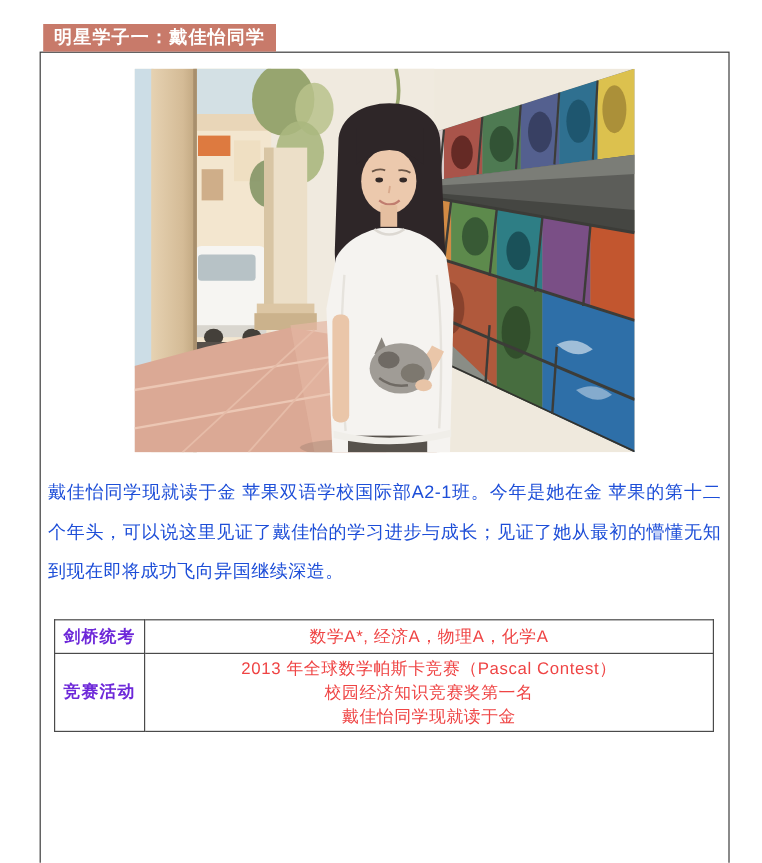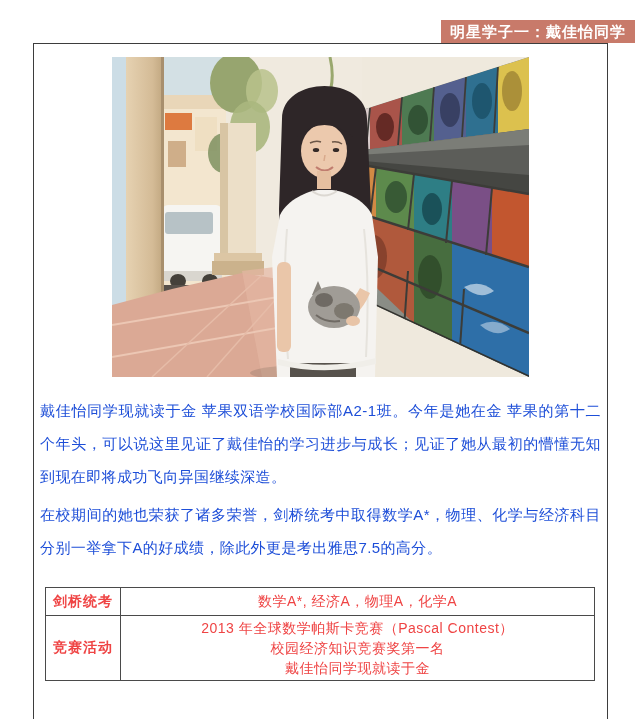--- a/index.html
+++ b/index.html
@@ -1,28 +1,28 @@
 <!DOCTYPE html>
 <html><head>
 <meta charset="utf-8">
 <style>
   html,body{margin:0;padding:0;width:635px;height:719px;overflow:hidden;background:#ffffff;
     font-family:"Liberation Sans","DejaVu Sans",sans-serif;}
-  .banner-row{text-align:right;margin-top:20px;height:23px;}
+  .banner-row{text-align:left;margin-top:20px;height:23px;padding-left:36px;}
   .banner{display:inline-block;background:#c87a6a;color:#ffffff;font-weight:bold;
     font-size:15px;line-height:17px;padding:3px 9px;letter-spacing:1px;}
   .content-box{margin-left:33px;width:573px;height:690px;border:1px solid #3d3d3d;
     background:#ffffff;box-sizing:content-box;}
   .photo-wrap{margin:13px auto 0;width:417px;height:320px;display:block;overflow:hidden;}
   .para{margin:17px 6px 0 6px;font-size:15px;line-height:33px;color:#1d4ed8;
     text-align:justify;letter-spacing:0.4px;}
   .para.second{margin-top:5px;}
   table.results{margin:23px 0 0 11px;border-collapse:collapse;width:550px;table-layout:fixed;}
   table.results td{border:1px solid #4a4a4a;font-size:14px;vertical-align:middle;}
-  td.th{width:72px;text-align:center;font-weight:bold;color:#ef4444;letter-spacing:1px;}
+  td.th{width:72px;text-align:center;font-weight:bold;color:#6d28d9;letter-spacing:1px;}
   td.tv{text-align:center;color:#ef4444;letter-spacing:0.5px;}
   tr.r1 td{height:25px;} tr.r2 td{height:22px;} tr.r3 td{height:62px;}
   tr.r3 .tv div{line-height:20px;}
 </style>
 </head>
 <body>
 
 <div class="banner-row">
   <span class="banner">明星学子一：戴佳怡同学</span>
 </div>
@@ -165,21 +165,20 @@
           <path d="M204,258 q10,8 24,6" stroke="#6f6a64" stroke-width="2" fill="none"></path>
           <ellipse cx="241" cy="264" rx="7" ry="5" fill="#e8c4a7"></ellipse>
         </g>
         <rect x="178" y="306" width="66" height="14" fill="#57524c"></rect>
         <path d="M166,302 q48,12 98,-1 l0,6 q-50,12 -98,1 z" fill="#f0eee9"></path>
       </g>
     </svg>
   </div>
 
   <p class="para">戴佳怡同学现就读于金 苹果双语学校国际部A2-1班。今年是她在金 苹果的第十二个年头，可以说这里见证了戴佳怡的学习进步与成长；见证了她从最初的懵懂无知到现在即将成功飞向异国继续深造。</p>
-  <p class="para second">在校期间的她也荣获了诸多荣誉，剑桥统考中取得数学A*，物理、化学与经济科目分别一举拿下A的好成绩，除此外更是考出雅思7.5的高分。</p>
 
   <table class="results">
     <tbody>
       <tr class="r1">
         <td class="th">剑桥统考</td>
         <td class="tv">数学A*, 经济A，物理A，化学A</td>
       </tr>
       <tr class="r3">
         <td class="th">竞赛活动</td>
         <td class="tv">

